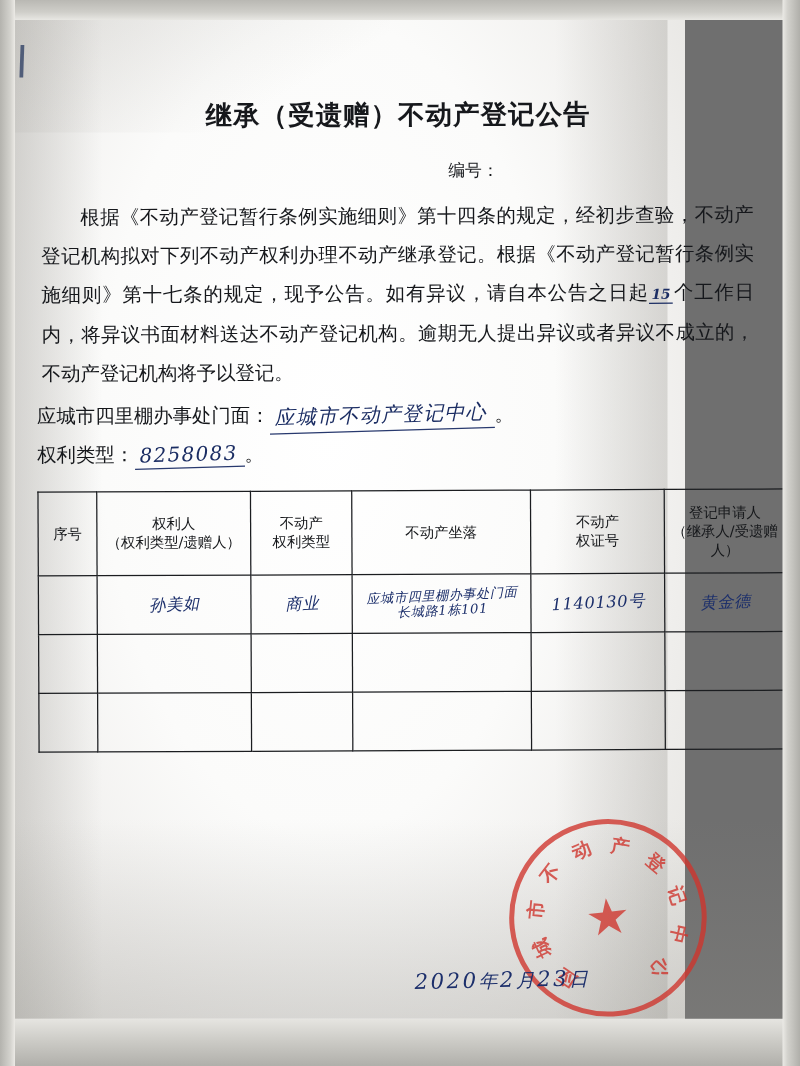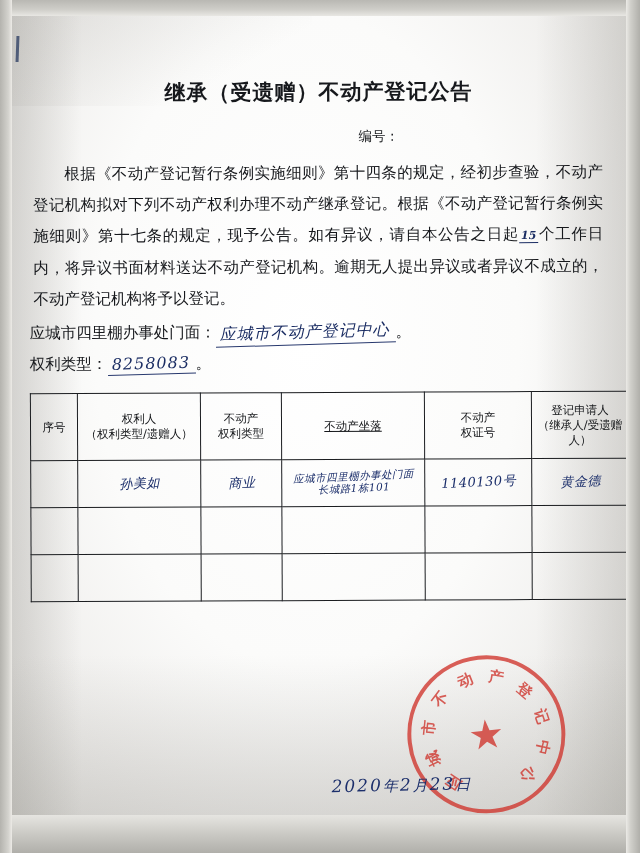--- a/index.html
+++ b/index.html
@@ -11,21 +11,21 @@
     width: 640px;
     height: 853px;
     overflow: hidden;
     font-family: "DejaVu Sans", sans-serif;
   }
 
   
   #sheet {
     position: absolute;
     left: 0; top: 0;
-    width: 640px;
+    width: 548px;
     height: 853px;
     background:
       radial-gradient(ellipse at 48% 40%, #ffffff 0%, #fbfbfa 45%, #efeeec 72%, #e2e1dd 100%);
   }
   
   #bg-top, #bg-bottom, #bg-left, #bg-right {
     position: absolute;
     background: #a8a7a2;
   }
   #bg-top { left: 0; top: 0; width: 640px; height: 16px;
@@ -162,21 +162,21 @@
     vertical-align: middle;
     line-height: 15px;
     padding: 2px 1px;
     color: #15171a;
   }
   #reg-table thead th { height: 62px; }
   #reg-table tbody td { height: 42px; }
   .c0 { width: 44px; }
   .c1 { width: 120px; }
   .c2 { width: 78px; }
-  .c3 { width: 140px; text-decoration: underline; }
+  .c3 { width: 140px; }
   .c4 { width: 104px; }
   .c5 { width: 94px; }
 
   .cell-hand {
     color: #1c2f6b;
     font-family: "DejaVu Serif", serif;
     font-style: italic;
     font-size: 13px;
     display: inline-block;
     transform: rotate(-2.5deg);

